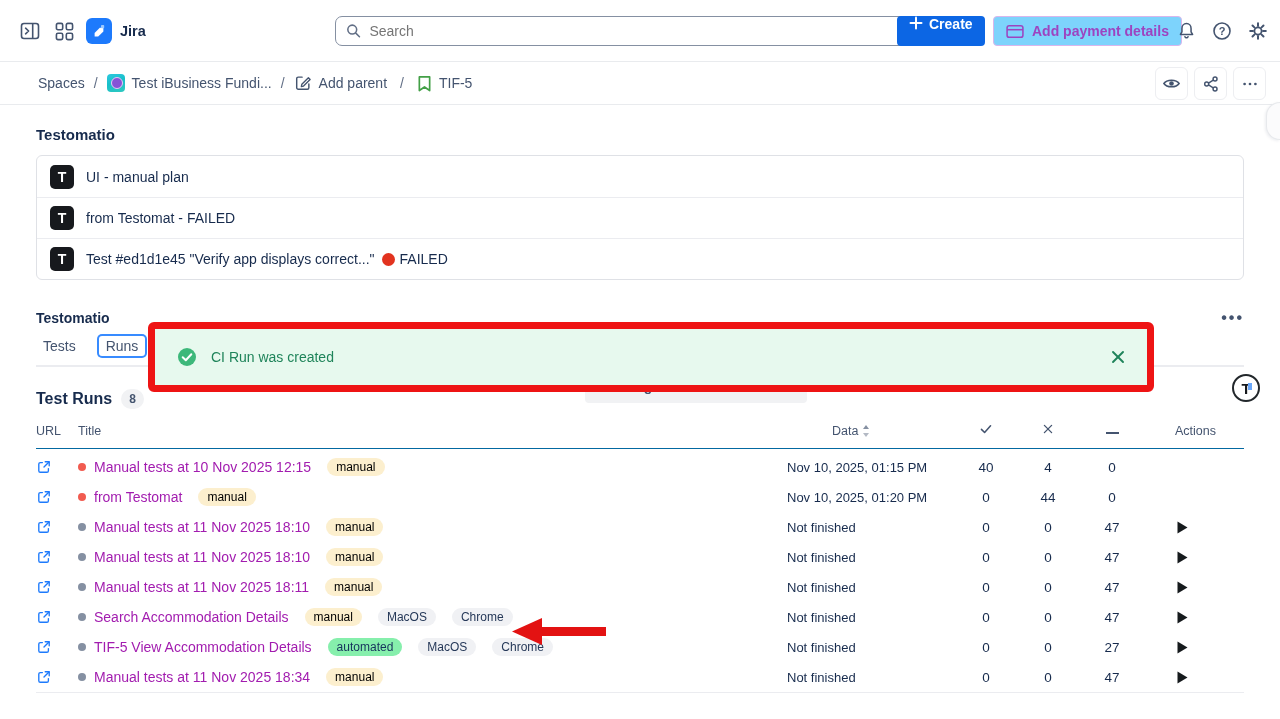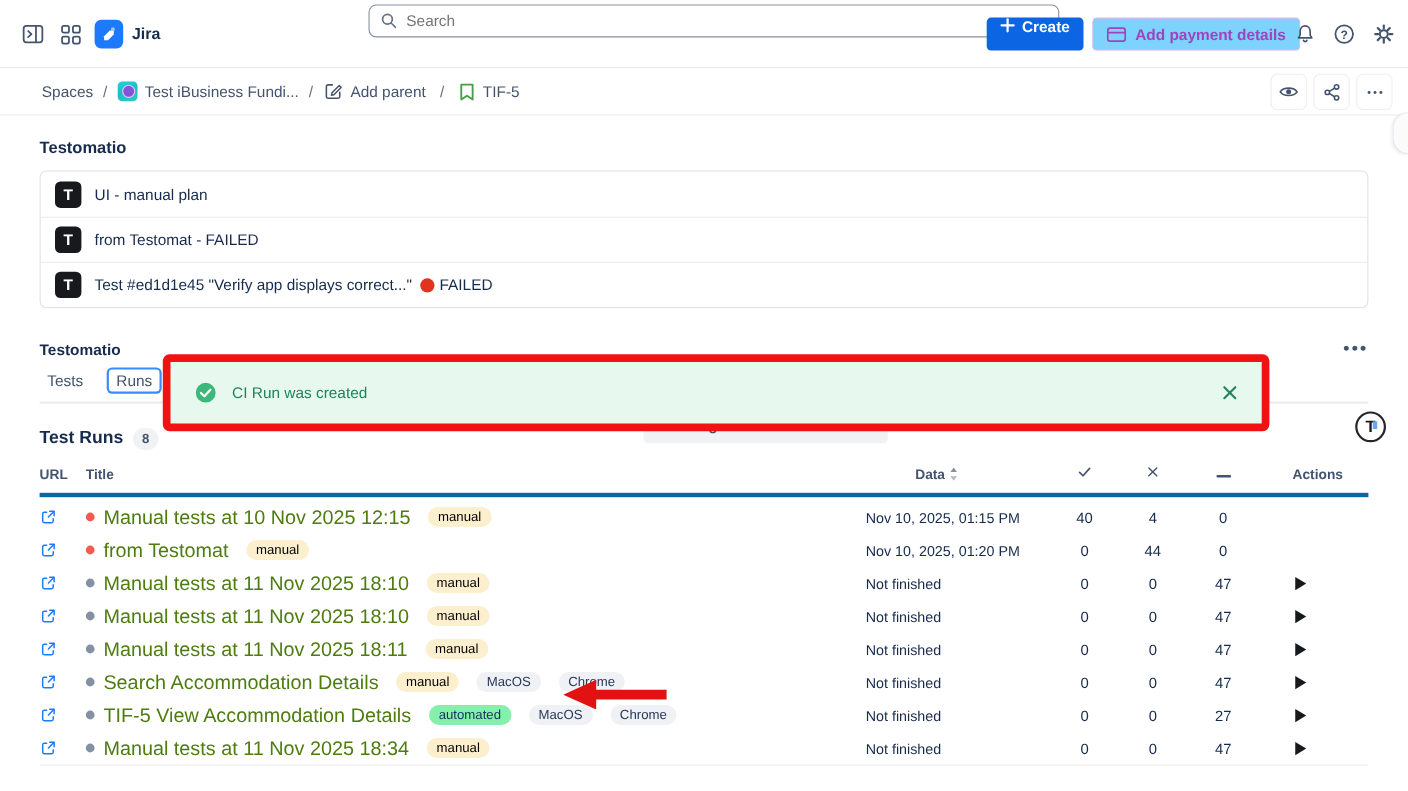--- a/index.html
+++ b/index.html
@@ -8,21 +8,21 @@
           font-family:"Liberation Sans", sans-serif; color:#172B4D; overflow:hidden; }
 
   
   .topbar { position:relative; height:62px; border-bottom:1px solid #E9EBEE; }
   .tb-abs { position:absolute; top:0; height:62px; display:flex; align-items:center; }
   .icon-btn { display:flex; align-items:center; justify-content:center; width:32px; height:32px;
               border-radius:4px; cursor:pointer; background:transparent; border:none; }
   .jira-tile { width:26px; height:26px; border-radius:6px; background:#1D7AFC; display:flex;
                align-items:center; justify-content:center; }
   .app-name { font-weight:bold; font-size:14.5px; color:#172B4D; margin-left:8px; }
-  .search-box { position:absolute; left:335px; top:4px; width:628px; height:30px;
+  .search-box { position:absolute; left:335px; top:16px; width:628px; height:30px;
                 border:1px solid #8590A2; border-radius:7px; display:flex; align-items:center;
                 padding:0 10px; background:#fff; }
   .search-box input { border:none; outline:none; font-size:14px; color:#626F86; width:100%;
                       margin-left:8px; font-family:"Liberation Sans", sans-serif; background:transparent; }
   .create-btn { position:absolute; left:897px; top:16px; height:30px; padding:0 12px;
                 background:#0C66E4; color:#fff; font-size:14px; font-weight:bold; border:none;
                 border-radius:4px; display:flex; align-items:flex-start; gap:6px; cursor:pointer; }
   .payment-btn { position:absolute; left:993px; top:16px; height:30px; padding:0 12px;
                  background:#7dd3fc; color:#9D44C0; font-size:14px; font-weight:bold;
                  border:1px solid #D9B6EC; border-radius:4px; display:flex; align-items:center;
@@ -66,32 +66,32 @@
           border-bottom:2px solid #EBECF0; padding-bottom:9px; }
   .tab { padding:2px 7px; cursor:pointer; border-radius:3px; }
   .tab.active { box-shadow:0 0 0 2px #388BFF; }
 
   .runs-head { margin-top:22px; display:flex; align-items:center; gap:9px; }
   .runs-title { font-size:16px; font-weight:bold; color:#172B4D; }
   .count-badge { background:#F1F2F4; color:#44546F; font-size:12px; font-weight:bold;
                  padding:3px 8px; border-radius:10px; }
 
   .tgrid { display:grid; grid-template-columns:42px 709px 169px 60px 64px 64px 1fr; align-items:center; }
-  .thead { margin-top:13px; padding-bottom:9px; border-bottom:4px solid #0369a1;
-           color:#44546F; font-size:12.5px; font-weight:bold; }
+  .thead { margin-top:13px; padding-bottom:9px; border-bottom:1px solid #0369a1;
+           color:#44546F; font-size:12.5px; font-weight:normal; }
   .th-data { display:flex; align-items:center; gap:4px; cursor:pointer;margin-left:45px; }
   .th-center { justify-self:center; }
   .th-actions { padding-left:31px; }
   .tbody { padding-top:3px; border-bottom:1px solid #EBECF0; }
   .trow { height:30px; }
   .cell-title { display:flex; align-items:center; gap:8px; }
   .run-dot { width:8px; height:8px; border-radius:50%; flex:0 0 auto; }
   .run-dot.red { background:#F15B50; }
   .run-dot.gray { background:#8590A2; }
-  .run-title { font-size:18px; color:#4d7c0f; white-space:nowrap; }
+  .run-title { font-size:14px; color:#a21caf; white-space:nowrap; }
   .badge { font-size:12px; padding:2px 9px; border-radius:10px; margin-left:8px; white-space:nowrap; }
   .badge-manual { background:#FCEFCE; color:#000000; }
   .badge-automated { background:#86efac; color:#16325C; }
   .badge-neutral { background:#F0F1F4; color:#253858; }
   .cell-data { font-size:13px; color:#172B4D; }
   .cell-num { font-size:13.5px; color:#172B4D; justify-self:center; }
   .cell-actions { padding-left:33px; }
   .play-btn { background:transparent; border:none; cursor:pointer; display:flex; align-items:center; padding:0; }
   .urllink { background:transparent; border:none; cursor:pointer; display:flex; padding:0; }
 

